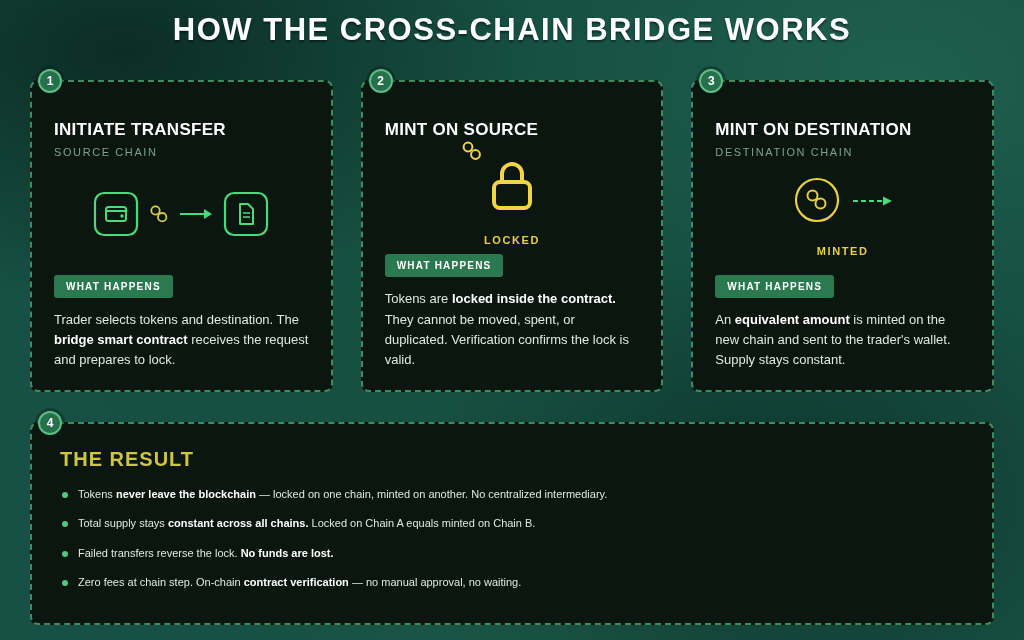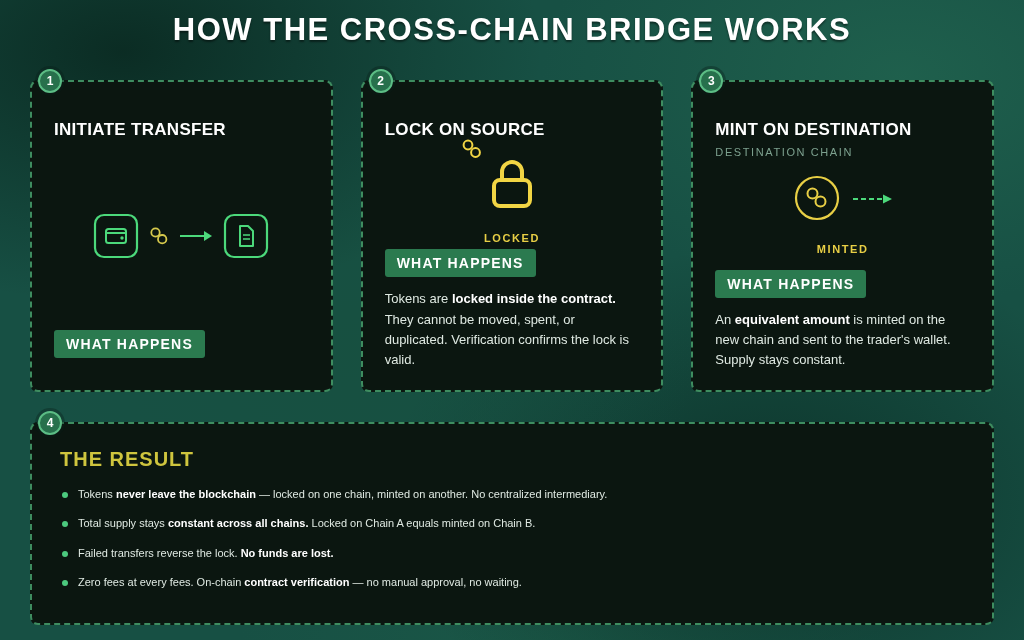--- a/index.html
+++ b/index.html
@@ -40,21 +40,21 @@
   .card h2 { margin:16px 0 6px; color:#ffffff; font-size:17px; font-weight:bold; letter-spacing:.3px; }
   .subtitle { color:#7da18f; font-size:11px; letter-spacing:1.6px; }
   .icon-area { flex:1; display:flex; flex-direction:column; align-items:center; justify-content:center; gap:10px; }
   .icon-row { display:flex; align-items:center; gap:10px; }
   .lock-wrap { position:relative; }
   .lock-coins { position:absolute; top:-14px; left:-20px; }
   .caption { color:#e8cf45; font-size:11px; font-weight:bold; letter-spacing:1.6px; margin-top:6px; }
   .badge {
     display:inline-block; align-self:flex-start;
     background:#2b7a4f; color:#ffffff;
-    font-size:14px; font-weight:bold; letter-spacing:1.2px;
+    font-size:10px; font-weight:bold; letter-spacing:1.2px;
     padding:6px 12px; border-radius:3px; margin-bottom:12px;
   }
   .desc { margin:0; color:#dfe9e2; font-size:13px; line-height:1.55; }
   .desc strong, li strong { color:#ffffff; }
   .result {
     position:relative; margin:30px 30px 0;
     background:#0b1610;
     border:2px dashed #3e8d60; border-radius:8px;
     padding:24px 28px 18px;
     min-height:194px;
@@ -70,20 +70,21 @@
 </head>
 <body>
 
 <h1 class="page-title">HOW THE CROSS-CHAIN BRIDGE WORKS</h1>
 
 <div class="cards">
 
   <section class="card">
     <div class="step-num">1</div>
     <h2>INITIATE TRANSFER</h2>
+    <div class="subtitle">SOURCE CHAIN</div>
     <div class="icon-area">
       <div class="icon-row">
         <span>
           <svg width="46" height="46" viewBox="0 0 46 46">
             <rect x="2" y="2" width="42" height="42" rx="9" fill="none" stroke="#4cd97b" stroke-width="2.2"></rect>
             <rect x="13" y="16" width="20" height="14" rx="2.5" fill="none" stroke="#4cd97b" stroke-width="2"></rect>
             <path d="M13 20 h20" stroke="#4cd97b" stroke-width="2" fill="none"></path>
             <circle cx="29" cy="25" r="1.7" fill="#4cd97b"></circle>
           </svg>
         </span>
@@ -102,25 +103,26 @@
         <span>
           <svg width="46" height="46" viewBox="0 0 46 46">
             <rect x="2" y="2" width="42" height="42" rx="9" fill="none" stroke="#4cd97b" stroke-width="2.2"></rect>
             <path d="M17 13 h8 l5 5 v15 h-13 z" fill="none" stroke="#4cd97b" stroke-width="2" stroke-linejoin="round"></path>
             <path d="M20 22 h7 M20 26 h7" stroke="#4cd97b" stroke-width="1.6"></path>
           </svg>
         </span>
       </div>
     </div>
     <span class="badge">WHAT HAPPENS</span>
+    <p class="desc"><span>Trader selects tokens and destination. The </span><strong>bridge smart contract</strong><span> receives the request and prepares to lock.</span></p>
   </section>
 
   <section class="card">
     <div class="step-num">2</div>
-    <h2>LOCK ON SOURCE</h2>
+    <h2>MINT ON SOURCE</h2>
     <div class="icon-area">
       <div class="lock-wrap">
         <span class="lock-coins">
           <svg width="22" height="22" viewBox="0 0 22 22">
             <circle cx="7" cy="7" r="4.4" fill="none" stroke="#f2d544" stroke-width="2"></circle>
             <circle cx="14.5" cy="14.5" r="4.4" fill="none" stroke="#f2d544" stroke-width="2"></circle>
           </svg>
         </span>
         <span>
           <svg width="62" height="60" viewBox="0 0 62 60">
@@ -163,15 +165,15 @@
 
 </div>
 
 <section class="result">
   <div class="step-num">4</div>
   <h2>THE RESULT</h2>
   <ul>
     <li><span>Tokens </span><strong>never leave the blockchain</strong><span> — locked on one chain, minted on another. No centralized intermediary.</span></li>
     <li><span>Total supply stays </span><strong>constant across all chains.</strong><span> Locked on Chain A equals minted on Chain B.</span></li>
     <li><span>Failed transfers reverse the lock. </span><strong>No funds are lost.</strong></li>
-    <li><span>Zero fees at every fees. On-chain </span><strong>contract verification</strong><span> — no manual approval, no waiting.</span></li>
+    <li><span>Zero fees at chain step. On-chain </span><strong>contract verification</strong><span> — no manual approval, no waiting.</span></li>
   </ul>
 </section>
 
 </body></html>

